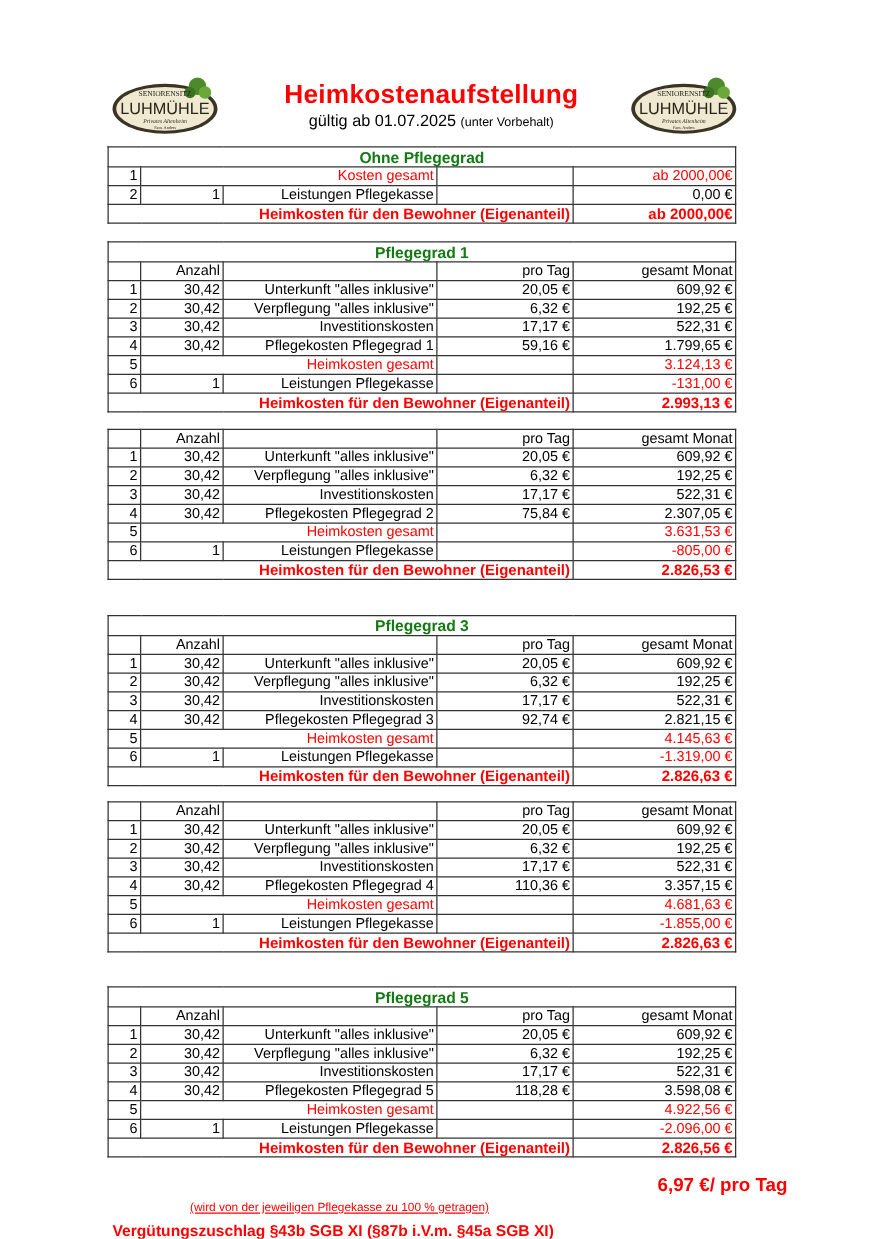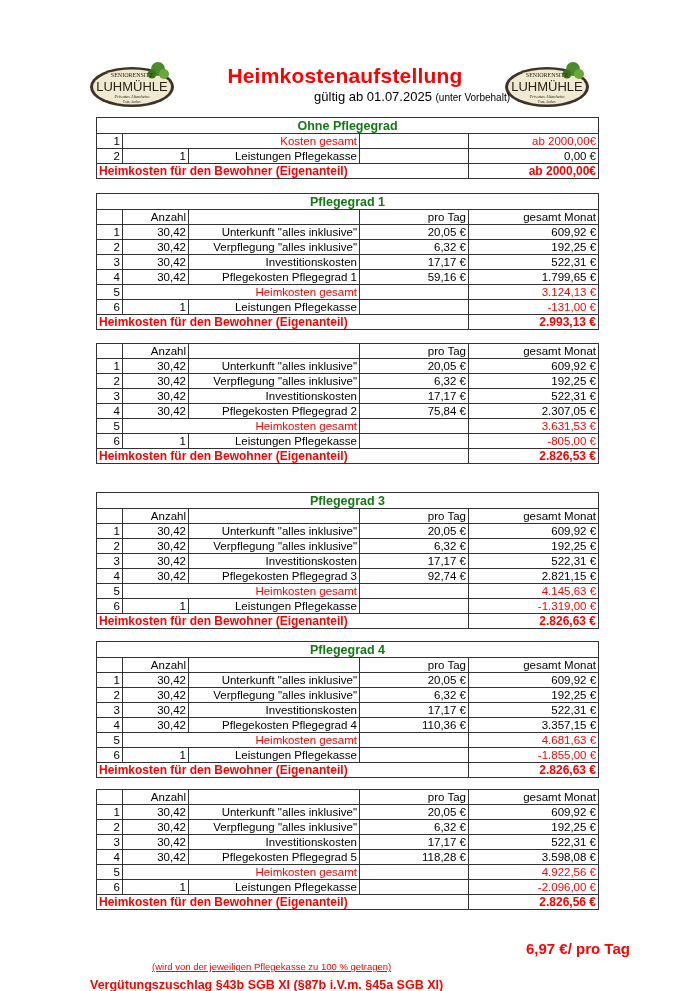--- a/index.html
+++ b/index.html
@@ -6,32 +6,32 @@
   body { width: 700px; height: 991px; position: relative; overflow: hidden;
          font-family: "Liberation Sans", sans-serif; color: #000; }
 
   .logo { position: absolute; top: 57px; width: 92px; height: 52px; }
   .logo.left { left: 88px; }
   .logo.right { left: 503px; }
   .logo svg { width: 100%; height: 100%; display: block; }
 
   .title { position: absolute; top: 64px; left: 180px; width: 330px; text-align: center;
            color: #ff0000; font-weight: bold; font-size: 21px; letter-spacing: 0.2px; }
-  .subtitle { position: absolute; top: 89px; left: 180px; width: 330px; text-align: right;
+  .subtitle { position: absolute; top: 89px; left: 180px; width: 330px; text-align: center;
               font-size: 13px; }
   .subtitle .small { font-size: 10px; }
 
   table.sheet { position: absolute; left: 86px; width: 502px; border-collapse: collapse;
-                table-layout: fixed; font-size: 11.5px; margin-left: 10px; }
+                table-layout: fixed; font-size: 11.5px; }
   table.sheet td { border: 1px solid #333; padding: 0 2px; height: 14px; line-height: 14px;
                    white-space: nowrap; overflow: hidden; }
   table.sheet { border: 1.5px solid #333; }
   table.sheet td.h { text-align: center; color: #137a13; font-weight: bold; font-size: 12.5px; height: 15px; }
   table.sheet td.r { text-align: right; }
-  table.sheet td.c { text-align: left; }
+  table.sheet td.c { text-align: right; }
   .red { color: #ff0000; }
   .bold { font-weight: bold; }
   td.total { font-size: 12px; }
 
   .footer-main { position: absolute; top: 942px; left: 90px; color: #ff0000; font-weight: bold; font-size: 12.5px; margin-top: 36px; }
   .footer-rate { position: absolute; top: 940px; left: 482px; color: #ff0000; font-weight: bold; font-size: 15px; margin-left: 44px; }
   .footer-note { position: absolute; top: 961px; left: 152px; color: #ff0000; font-size: 9.5px; text-decoration: underline; }
 </style>
 </head>
 <body>
@@ -304,23 +304,20 @@
     <table class="sheet" style="top:641px;">
       <colgroup>
         <col style="width:26px">
         <col style="width:66px">
         <col style="width:171px">
         <col style="width:109px">
         <col style="width:130px">
       </colgroup>
       <tbody>
         <tr>
-          <td colspan="5" class="h">Pflegegrad 4</td>
-        </tr>
-        <tr>
           <td></td>
           <td class="r">Anzahl</td>
           <td></td>
           <td class="r">pro Tag</td>
           <td class="r">gesamt Monat</td>
         </tr>
         <tr>
           <td class="r">1</td>
           <td class="r">30,42</td>
           <td class="r">Unterkunft "alles inklusive"</td>
@@ -370,20 +367,23 @@
     <table class="sheet" style="top:789px;">
       <colgroup>
         <col style="width:26px">
         <col style="width:66px">
         <col style="width:171px">
         <col style="width:109px">
         <col style="width:130px">
       </colgroup>
       <tbody>
         <tr>
+          <td colspan="5" class="h">Pflegegrad 5</td>
+        </tr>
+        <tr>
           <td></td>
           <td class="r">Anzahl</td>
           <td></td>
           <td class="r">pro Tag</td>
           <td class="r">gesamt Monat</td>
         </tr>
         <tr>
           <td class="r">1</td>
           <td class="r">30,42</td>
           <td class="r">Unterkunft "alles inklusive"</td>

